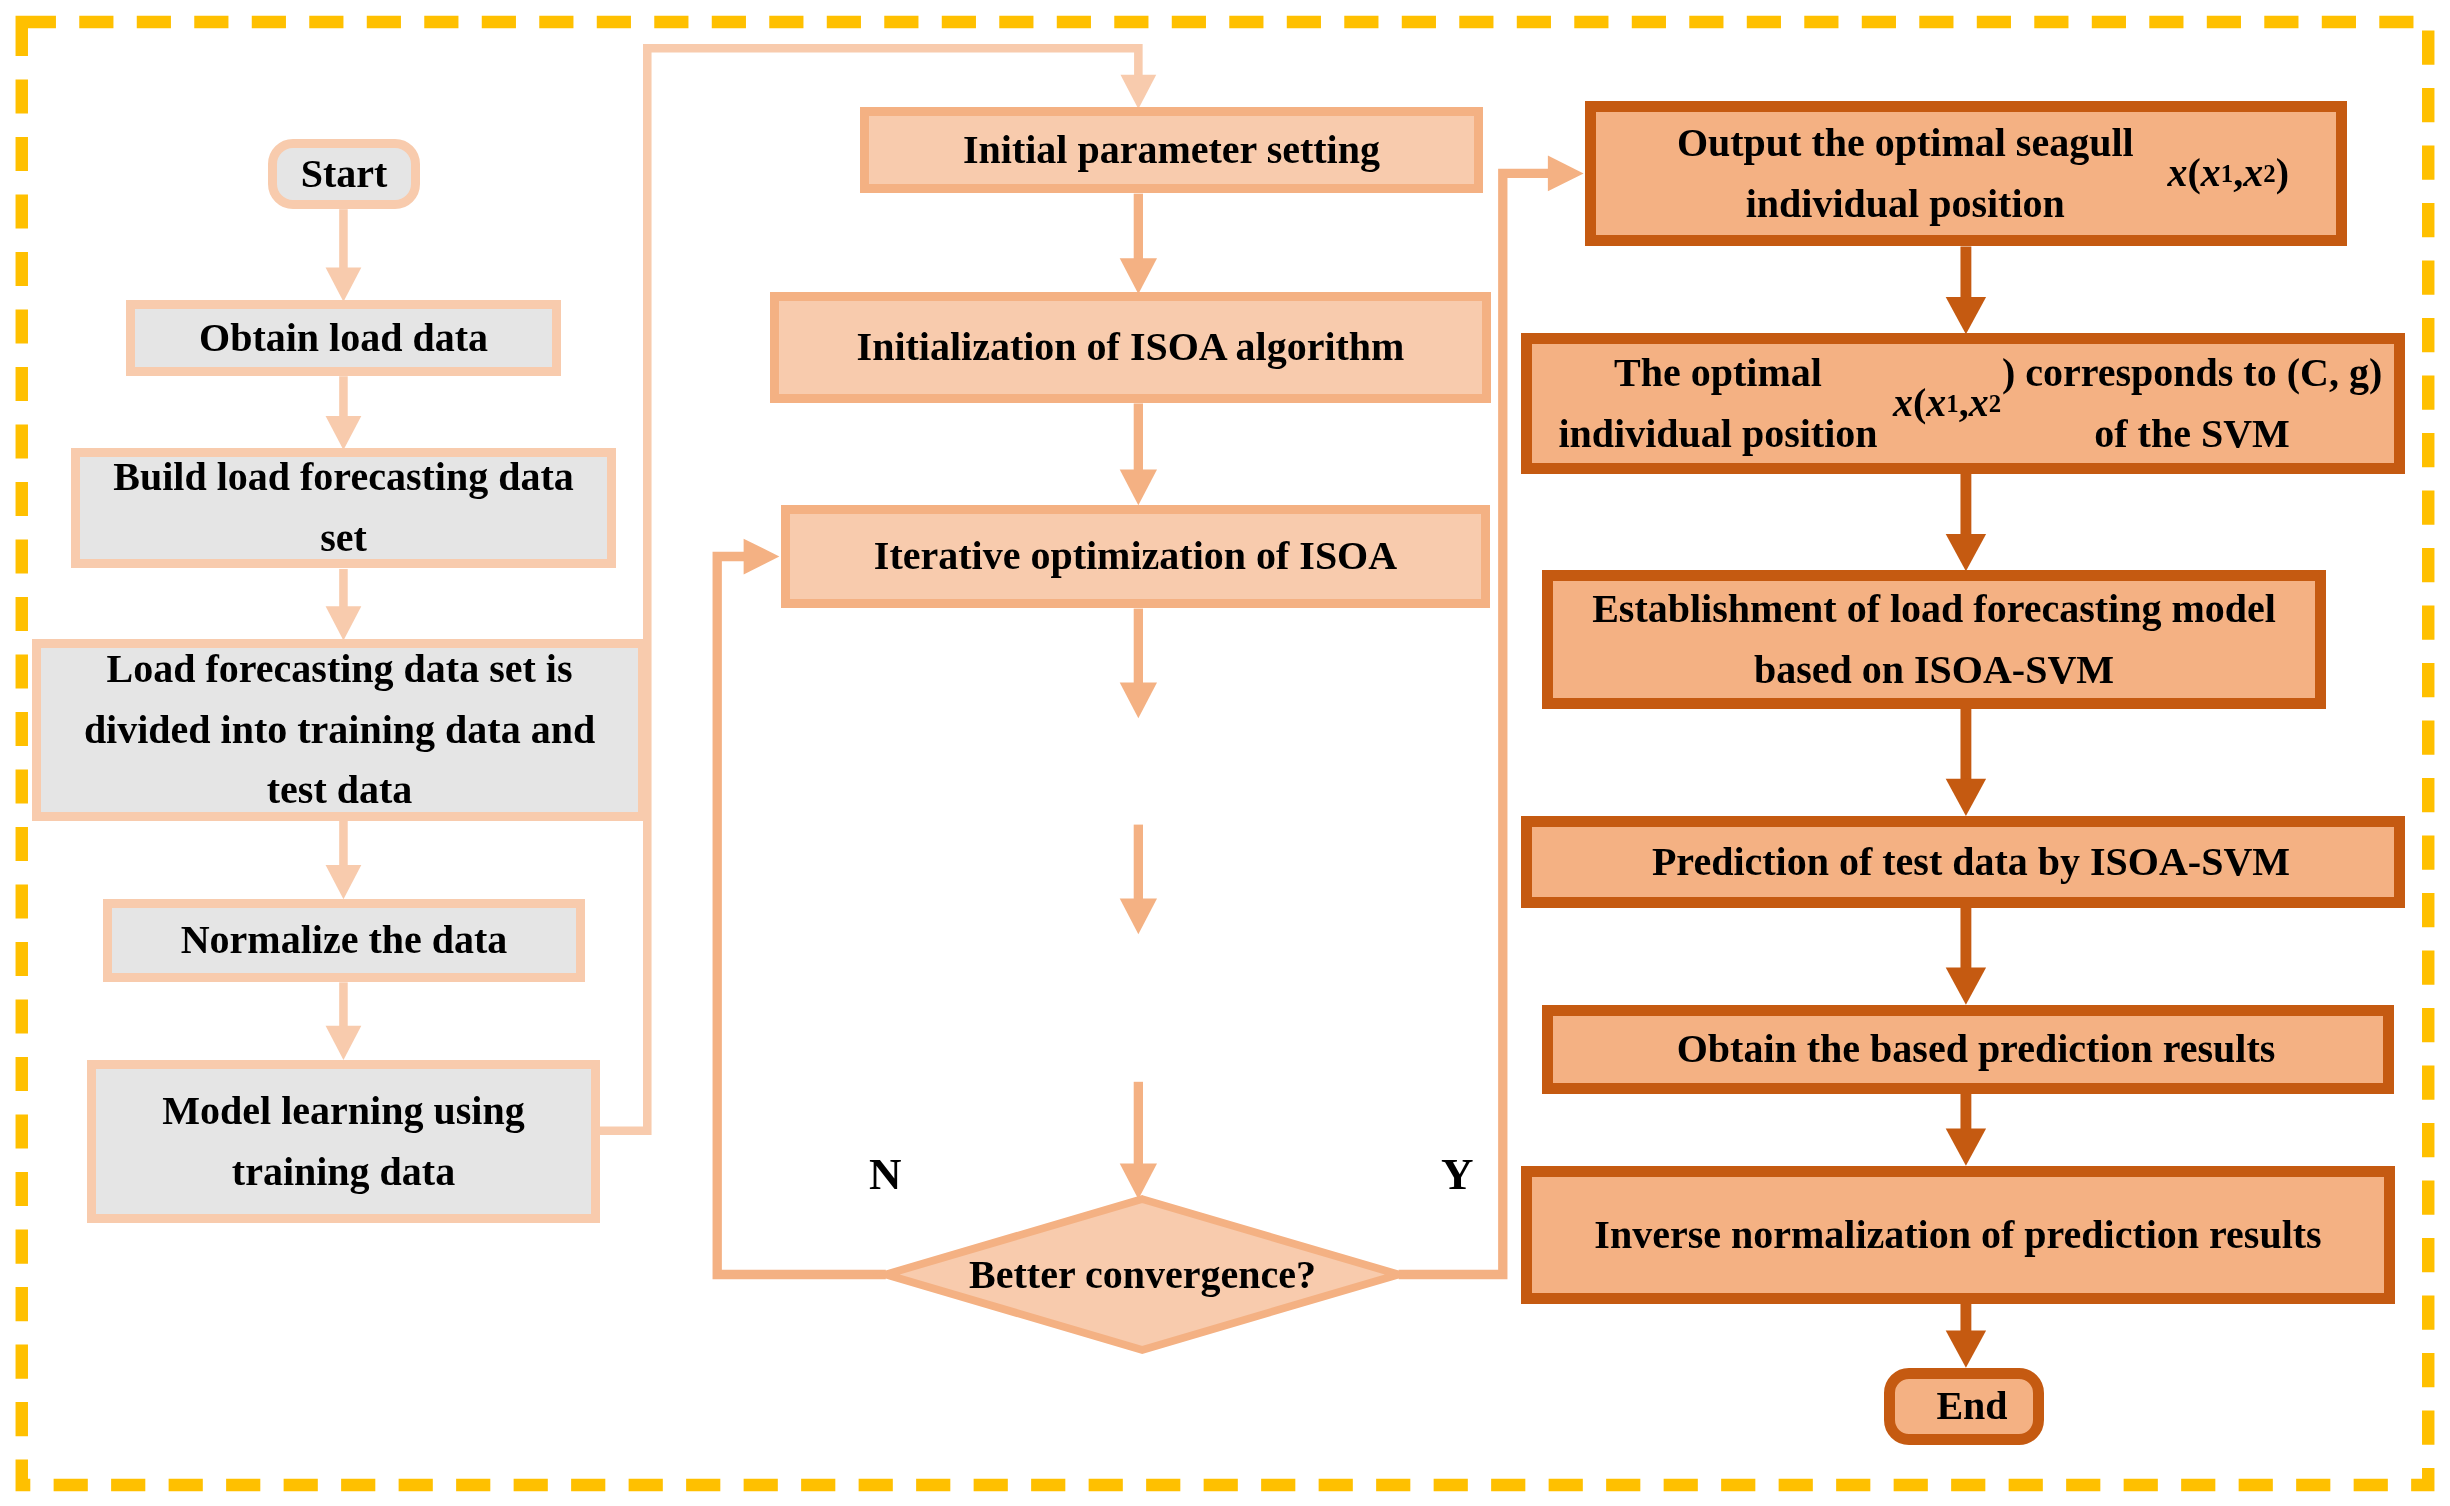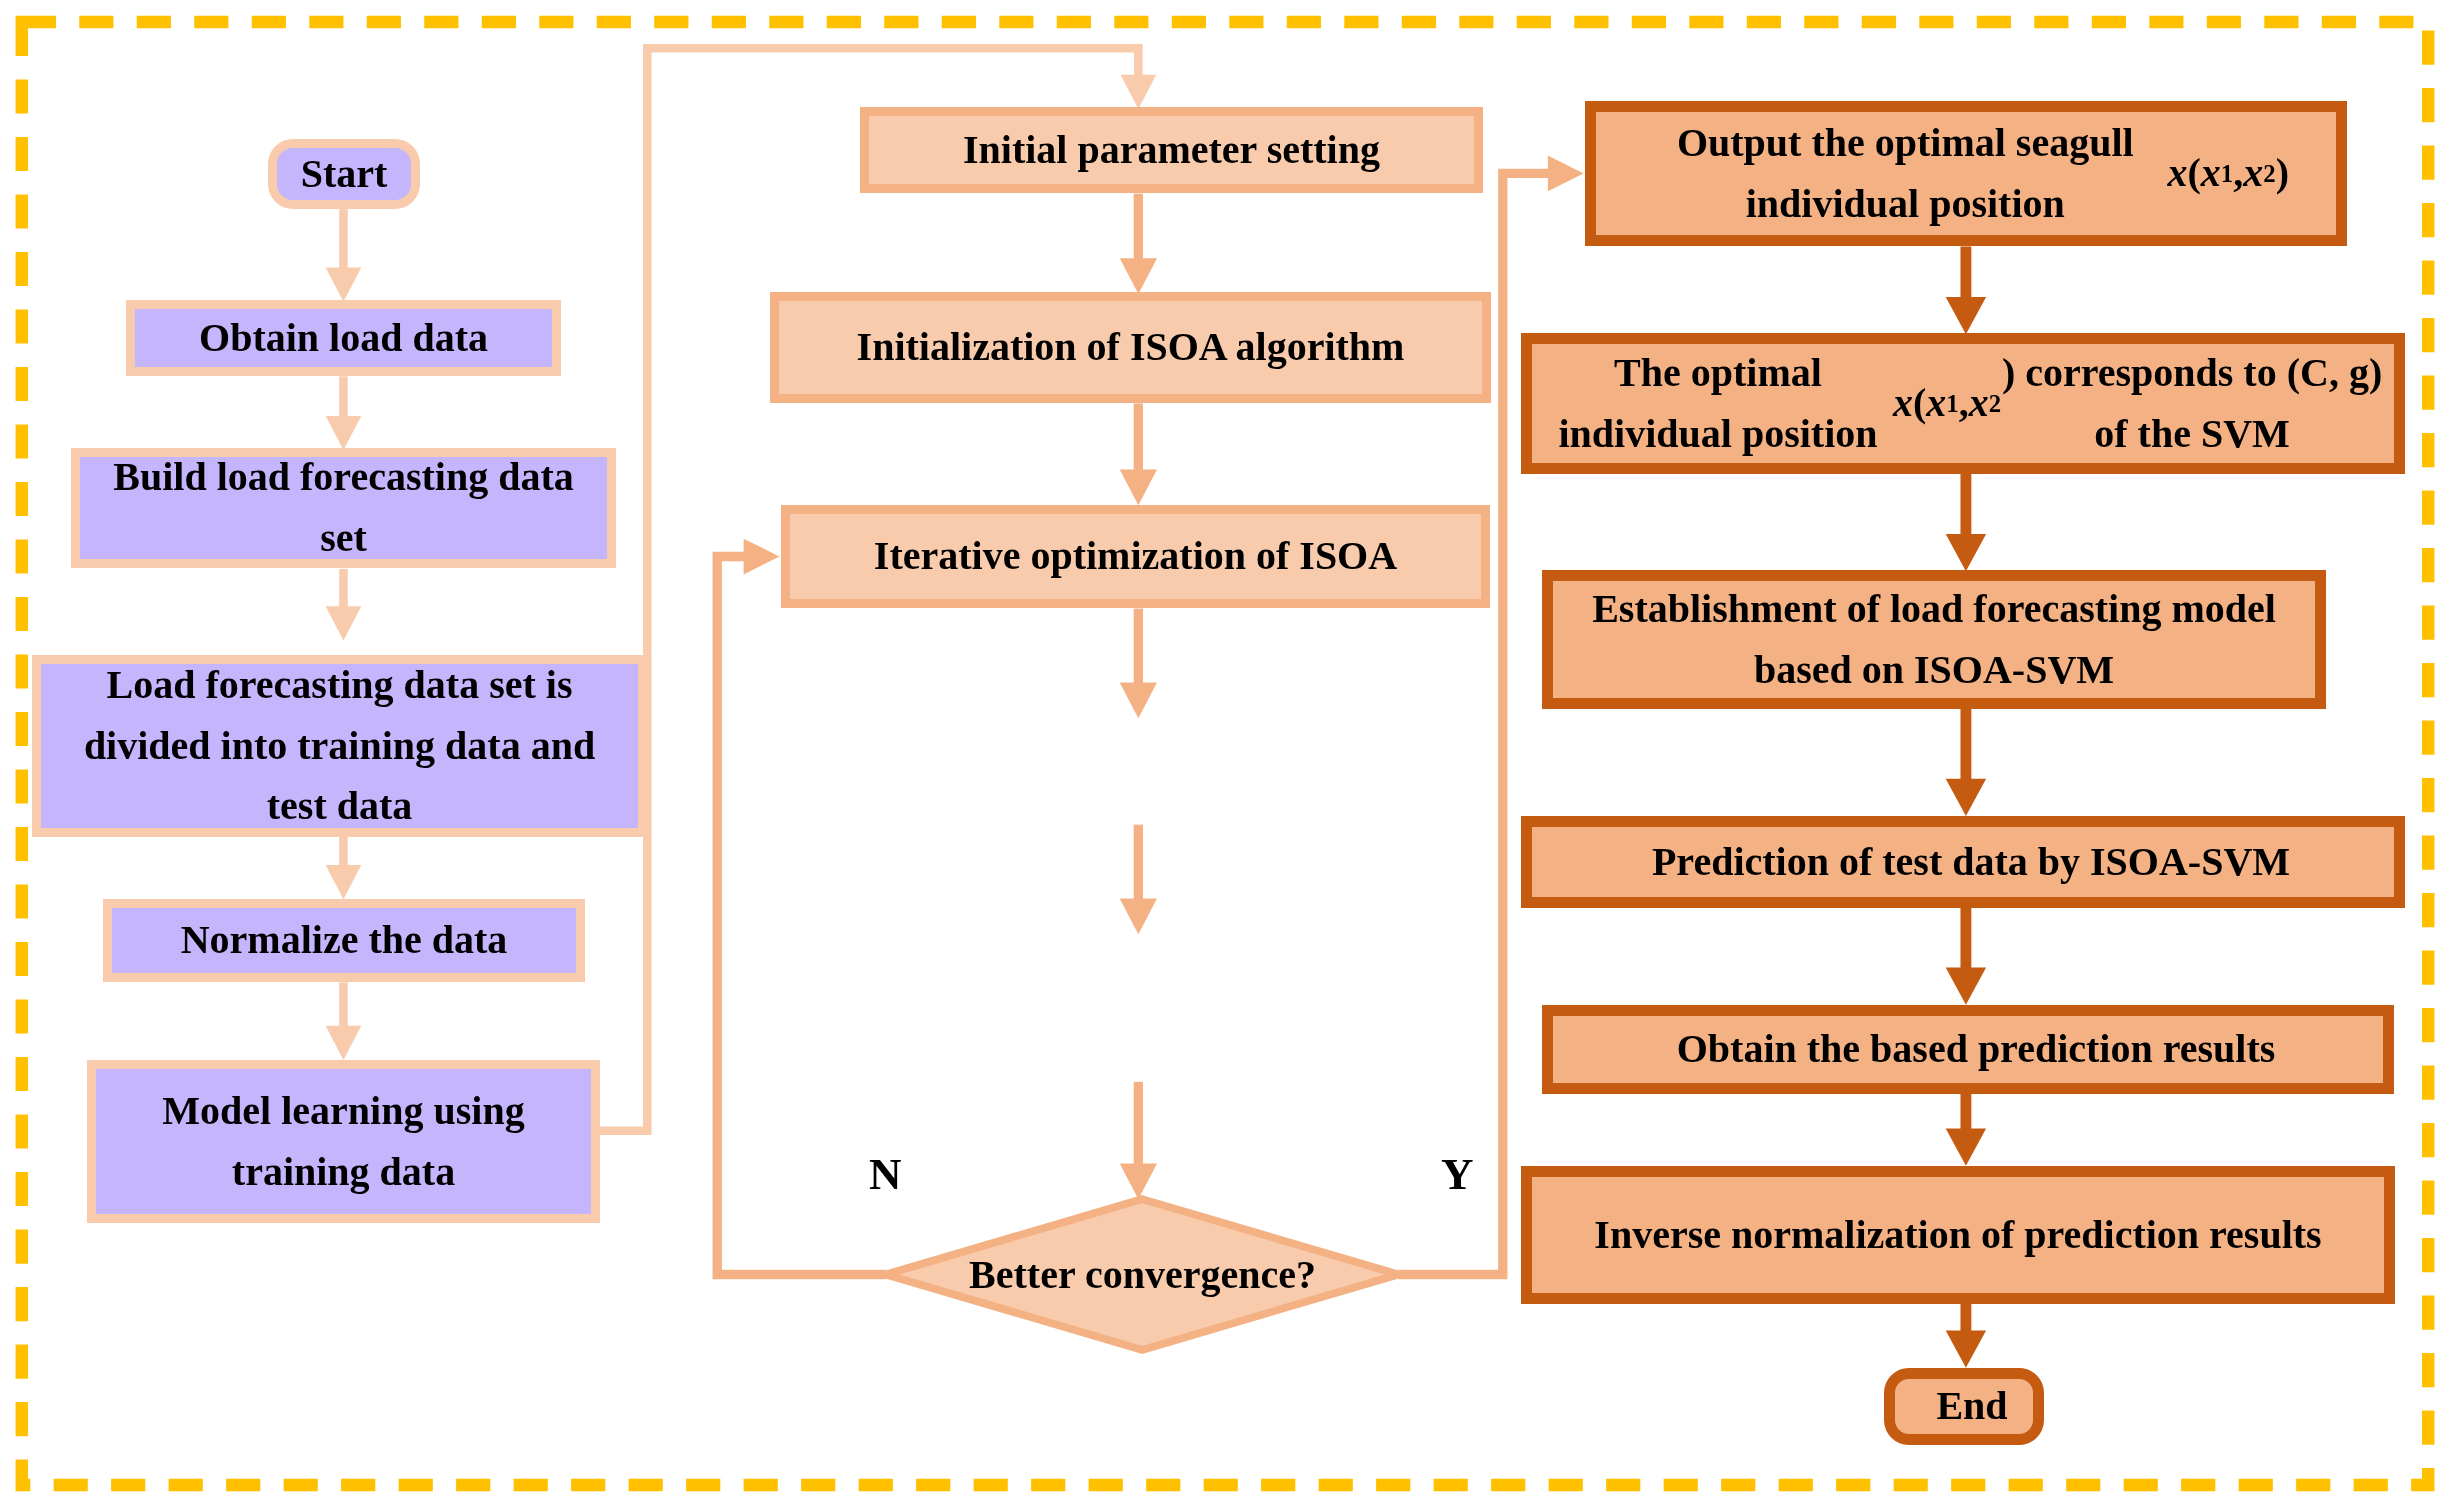--- a/index.html
+++ b/index.html
@@ -15,21 +15,21 @@
     position:absolute;
     z-index:2;
     box-sizing:border-box;
     display:flex;align-items:center;justify-content:center;
     text-align:center;
     font-weight:700;
     color:#000000;
     font-size:40px;
     line-height:1.52;
   }
-  .stage1{background:#c4b5fd;border:9.3px solid #F8CBAD;}
+  .stage1{background:#e5e5e5;border:9.3px solid #F8CBAD;}
   .stage2{background:#F8CBAD;border:9.3px solid #F4B183;}
   .stage3{background:#F4B183;border:11px solid #C55A11;padding-left:16px;}
   .rounded{border-radius:25px;}
   .diamond-label{
     position:absolute;z-index:3;
     background:transparent;border:none;
   }
   .branch-label{
     position:absolute;z-index:3;
     font-weight:700;font-size:45px;color:#000;
@@ -99,21 +99,21 @@
     <path class="c3" d="M2530 1677 V1714"></path>
     <path class="h3" d="M2504 1712 h52 L2530 1760 Z"></path>
   </svg>
 
   <div class="node stage1 rounded" style="left:268px;top:139px;width:152px;height:70px;">Start</div>
 
   <div class="node stage1" style="left:126px;top:300px;width:435px;height:76px;">Obtain load data</div>
 
   <div class="node stage1" style="left:71px;top:448px;width:545px;height:120px;padding:0 23px;">Build load forecasting data set</div>
 
-  <div class="node stage1" style="left:32px;top:639px;width:615px;height:182px;padding:0 18.6px;margin-top:16px;">Load forecasting data set is divided into training data and test data</div>
+  <div class="node stage1" style="left:32px;top:639px;width:615px;height:182px;padding:0 18.6px;">Load forecasting data set is divided into training data and test data</div>
 
   <div class="node stage1" style="left:103px;top:899px;width:482px;height:83px;">Normalize the data</div>
 
   <div class="node stage1" style="left:87px;top:1060px;width:513px;height:163px;padding:0 31px;">Model learning using training data</div>
 
   <div class="node stage2" style="left:860px;top:107px;width:623px;height:86px;">Initial parameter setting</div>
 
   <div class="node stage2" style="left:770px;top:292px;width:721px;height:111px;">Initialization of ISOA algorithm</div>
 
   <div class="node stage2" style="left:781px;top:505px;width:709px;height:103px;">Iterative optimization of ISOA</div>

